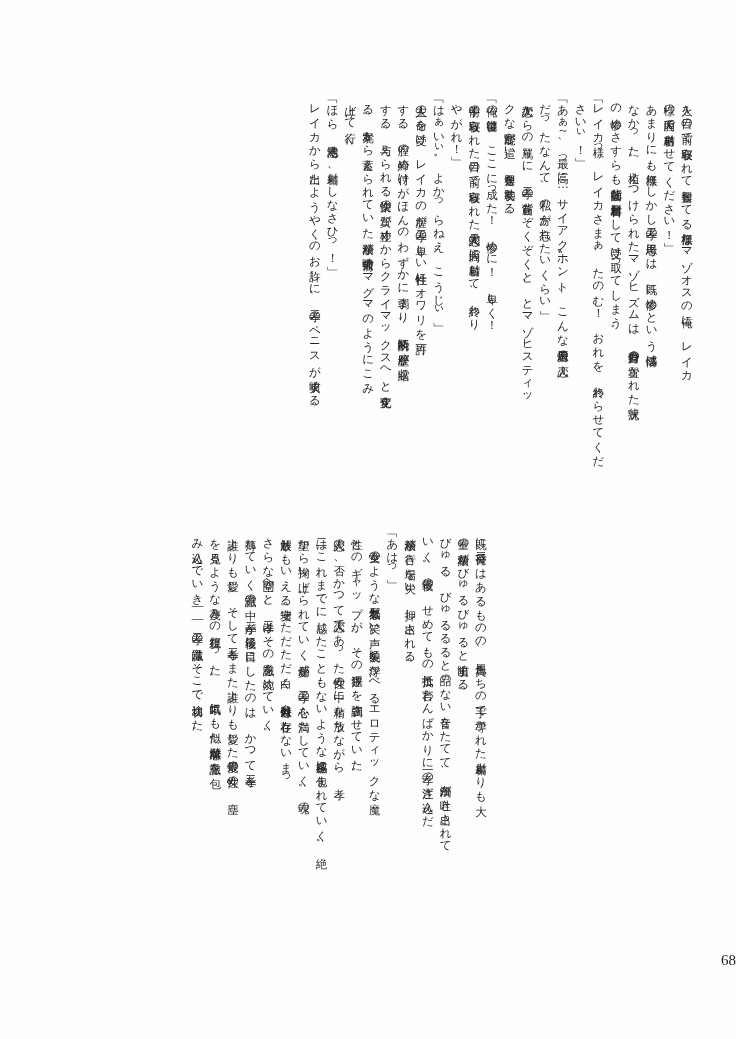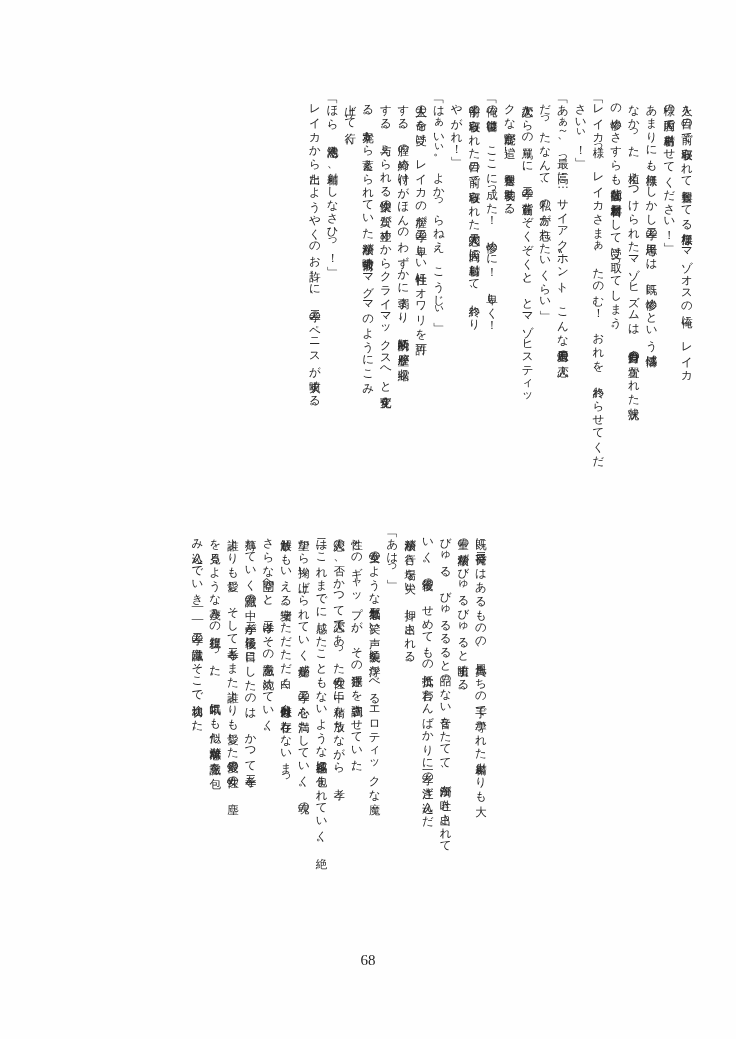--- a/index.html
+++ b/index.html
@@ -49,21 +49,21 @@
   #block-lower-left {
     top: 530px;
     right: 250px;
     height: 420px;
   }
   .page-number {
     position: absolute;
     left: 0;
     right: 0;
     top: 952px;
-    text-align: center;
+    text-align: right;
     font-size: 15px;
     color: #1f1f1f;
     font-family: "Liberation Serif", "DejaVu Serif", serif;
   }
 </style>
 </head>
 <body>
 
 <div id="page">
 

